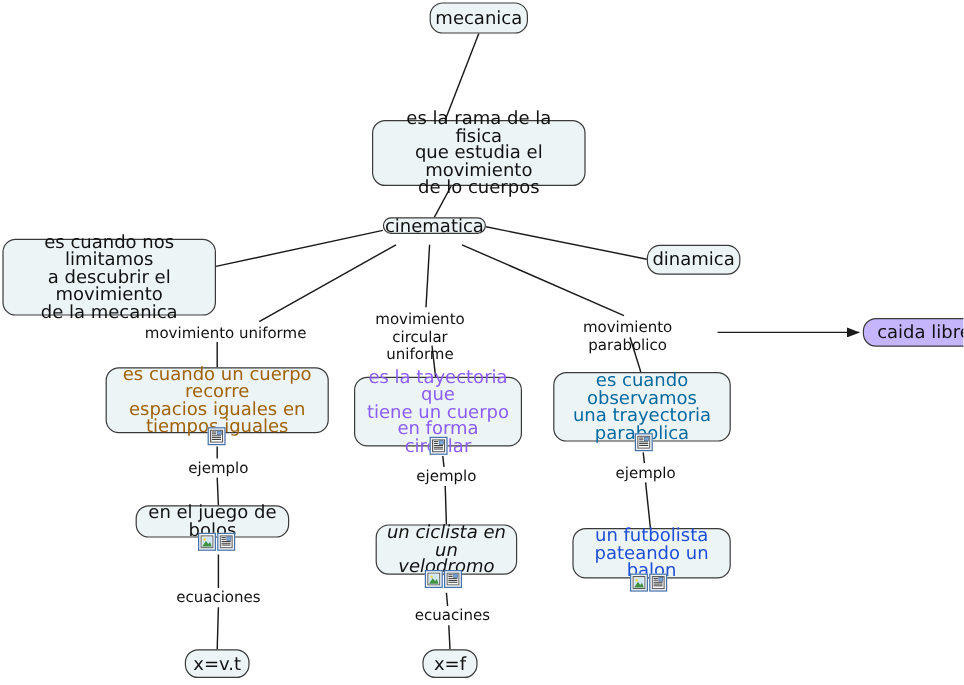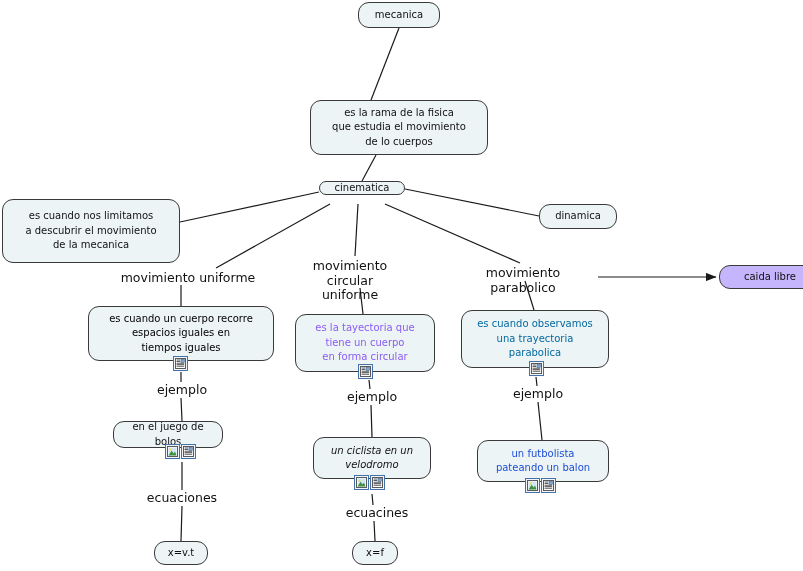--- a/index.html
+++ b/index.html
@@ -23,21 +23,21 @@
     height: 571px;
     pointer-events: none;
   }
   .node {
     position: absolute;
     box-sizing: border-box;
     background: #edf4f5;
     border: 1px solid #3a3a3a;
     border-radius: 11px;
     color: #111111;
-    font-size: 10px;
+    font-size: 15px;
     line-height: 14.5px;
     text-align: center;
     display: flex;
     align-items: center;
     justify-content: center;
     padding: 2px 6px;
     white-space: pre-line;
     z-index: 5;
   }
   .linklabel {
@@ -108,30 +108,30 @@
       <div class="node" style="left: 358px; top: 2px; width: 82px; height: 26px; background: rgb(237, 244, 245); border-color: rgb(58, 58, 58); color: rgb(17, 17, 17);">mecanica</div>
       <div class="node" style="left: 310px; top: 100px; width: 178px; height: 55px; background: rgb(237, 244, 245); border-color: rgb(58, 58, 58); color: rgb(17, 17, 17);">es la rama de la fisica
 que estudia el movimiento
 de lo cuerpos</div>
       <div class="node" style="left: 319px; top: 181px; width: 86px; height: 14px; background: rgb(237, 244, 245); border-color: rgb(58, 58, 58); color: rgb(17, 17, 17);">cinematica</div>
       <div class="node" style="left: 539px; top: 204px; width: 78px; height: 25px; background: rgb(237, 244, 245); border-color: rgb(58, 58, 58); color: rgb(17, 17, 17);">dinamica</div>
       <div class="node" style="left: 2px; top: 199px; width: 178px; height: 64px; background: rgb(237, 244, 245); border-color: rgb(58, 58, 58); color: rgb(17, 17, 17);">es cuando nos limitamos
 a descubrir el  movimiento
 de la mecanica</div>
       <div class="node" style="left: 719px; top: 265px; width: 102px; height: 24px; background: #c4b5fd; border-color: rgb(58, 58, 58); color: rgb(17, 17, 17);">caida libre</div>
-      <div class="node" style="left: 88px; top: 306px; width: 186px; height: 55px; background: rgb(237, 244, 245); border-color: rgb(58, 58, 58); color: #000000;">es cuando un cuerpo recorre
+      <div class="node" style="left: 88px; top: 306px; width: 186px; height: 55px; background: rgb(237, 244, 245); border-color: rgb(58, 58, 58); color: #a16207;">es cuando un cuerpo recorre
 espacios iguales en
 tiempos iguales</div>
       <div class="node" style="left: 295px; top: 314px; width: 140px; height: 58px; background: rgb(237, 244, 245); border-color: rgb(58, 58, 58); color: #8b5cf6;">es la tayectoria que
 tiene un cuerpo
 en forma circular</div>
       <div class="node" style="left: 461px; top: 310px; width: 148px; height: 58px; background: rgb(237, 244, 245); border-color: rgb(58, 58, 58); color: #0369a1;">es cuando observamos
 una trayectoria
 parabolica</div>
-      <div class="node" style="left: 113px; top: 421px; width: 110px; height: 27px; background: rgb(237, 244, 245); border-color: rgb(58, 58, 58); color: rgb(17, 17, 17);">en el juego de bolos</div>
+      <div class="node" style="left: 113px; top: 421px; width: 128px; height: 27px; background: rgb(237, 244, 245); border-color: rgb(58, 58, 58); color: rgb(17, 17, 17);">en el juego de bolos</div>
       <div class="node" style="left: 313px; top: 437px; width: 118px; height: 42px; background: rgb(237, 244, 245); border-color: rgb(58, 58, 58); color: rgb(17, 17, 17); font-style: italic;">un ciclista en un
 velodromo</div>
       <div class="node" style="left: 477px; top: 440px; width: 132px; height: 42px; background: rgb(237, 244, 245); border-color: rgb(58, 58, 58); color: #1d4ed8;">un futbolista
 pateando un balon</div>
       <div class="node" style="left: 154px; top: 541px; width: 54px; height: 24px; background: rgb(237, 244, 245); border-color: rgb(58, 58, 58); color: rgb(17, 17, 17);">x=v.t</div>
       <div class="node" style="left: 352px; top: 541px; width: 46px; height: 24px; background: rgb(237, 244, 245); border-color: rgb(58, 58, 58); color: rgb(17, 17, 17); border-radius: 11px;">x=f</div>
     </div>
   <div id="label-layer">
       <div class="linklabel" style="left: 118px; top: 271px; width: 140px; color: rgb(17, 17, 17);">movimiento uniforme</div>
       <div class="linklabel" style="left: 291px; top: 259px; width: 118px; color: rgb(17, 17, 17);">movimiento circular

